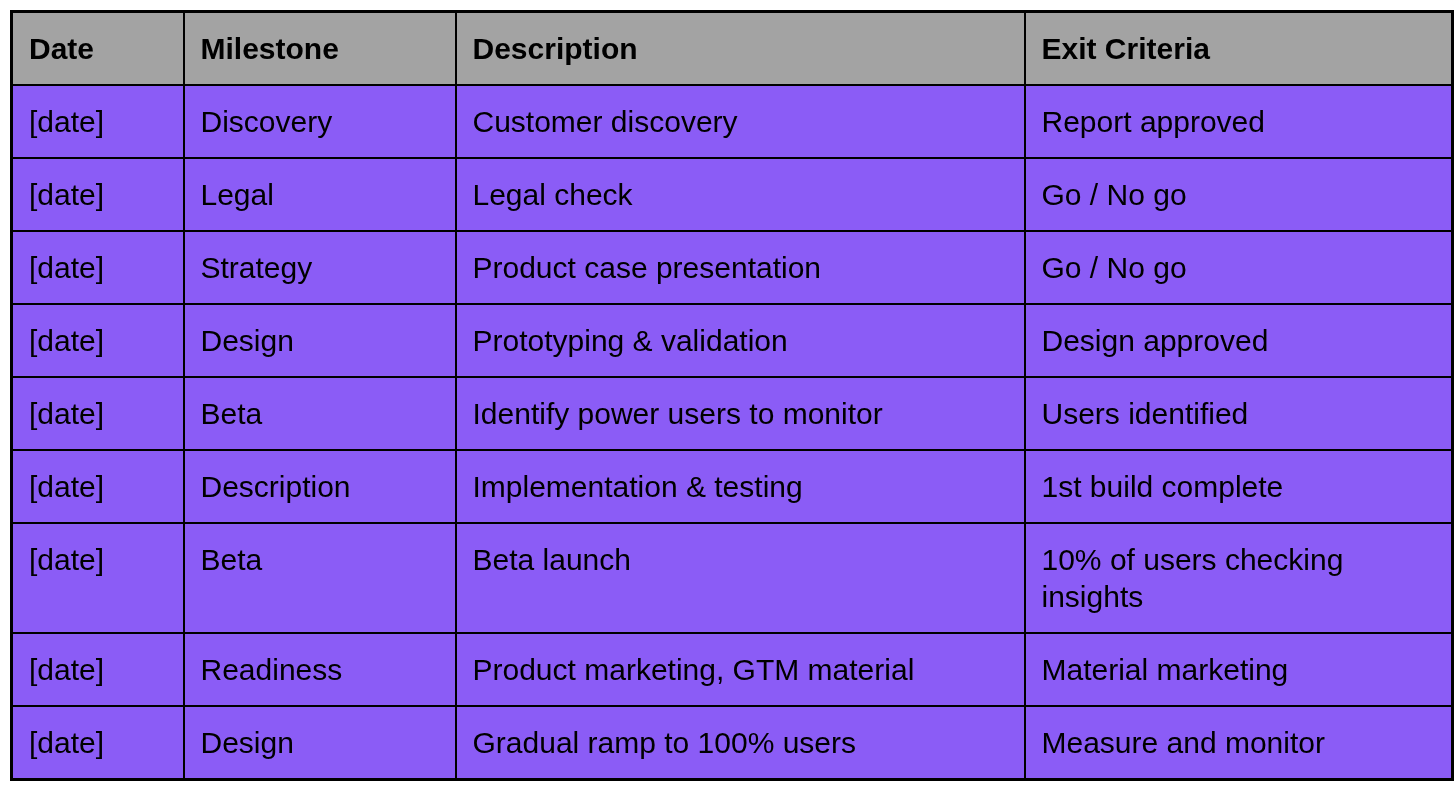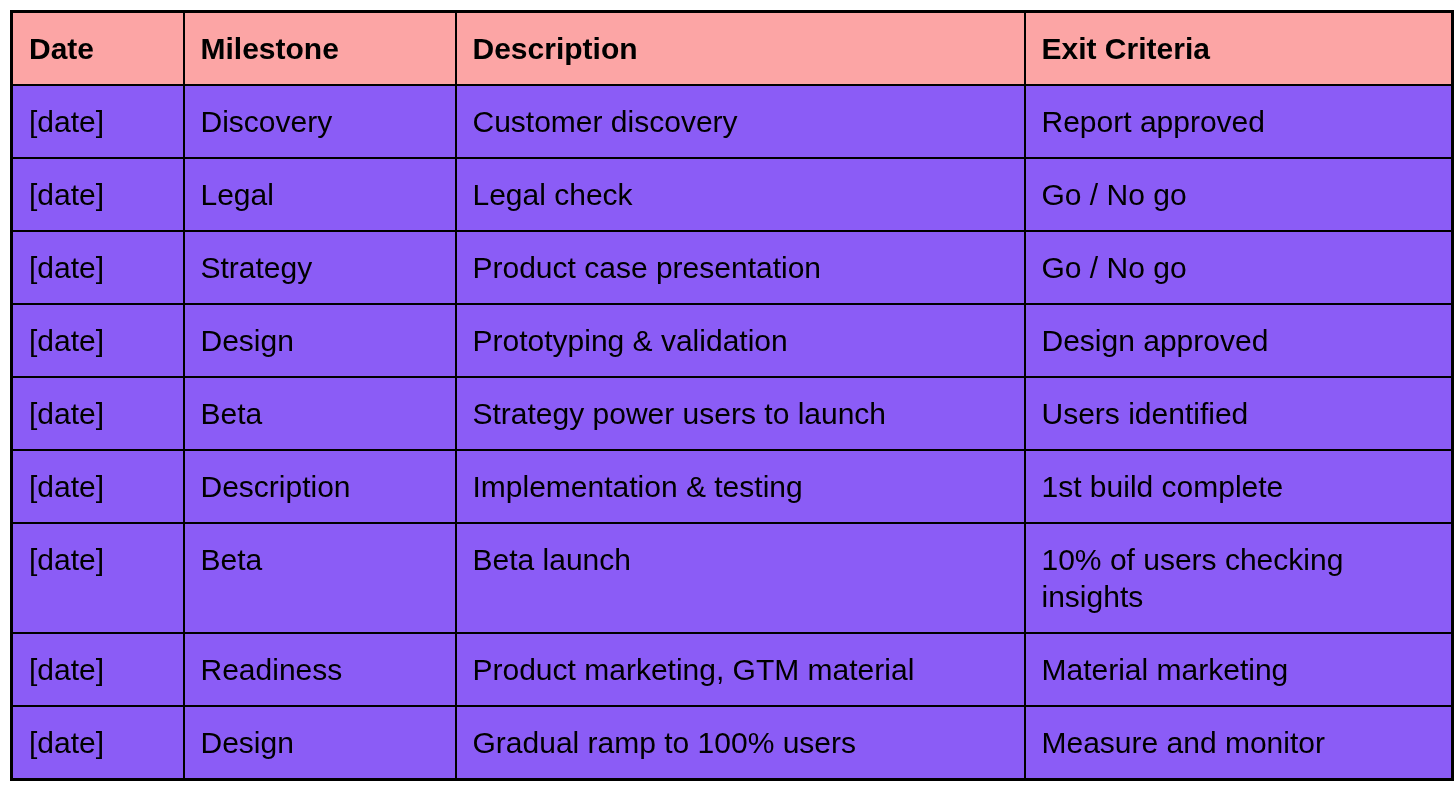--- a/index.html
+++ b/index.html
@@ -26,21 +26,21 @@
   table.milestone-table td {
     border: 2px solid #000000;
     vertical-align: top;
     text-align: left;
     padding: 17px 16px 17px 16px;
     font-size: 30px;
     line-height: 37px;
     overflow-wrap: break-word;
   }
   table.milestone-table th {
-    background: #fca5a5;
+    background: #a3a3a3;
     font-weight: bold;
     height: 37px; 
   }
   table.milestone-table td {
     background: #8b5cf6;
     font-weight: normal;
     height: 37px; 
   }
   col.c-date        { width: 172px; }
   col.c-milestone   { width: 272px; }
@@ -87,21 +87,21 @@
       </tr>
       <tr>
         <td>[date]</td>
         <td>Design</td>
         <td>Prototyping &amp; validation</td>
         <td>Design approved</td>
       </tr>
       <tr>
         <td>[date]</td>
         <td>Beta</td>
-        <td>Strategy power users to launch</td>
+        <td>Identify power users to monitor</td>
         <td>Users identified</td>
       </tr>
       <tr>
         <td>[date]</td>
         <td>Description</td>
         <td>Implementation &amp; testing</td>
         <td>1st build complete</td>
       </tr>
       <tr>
         <td>[date]</td>

